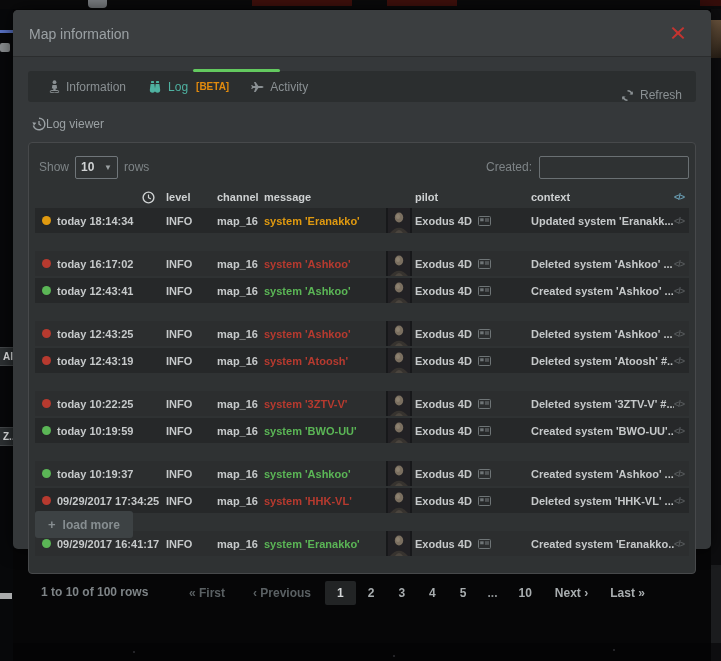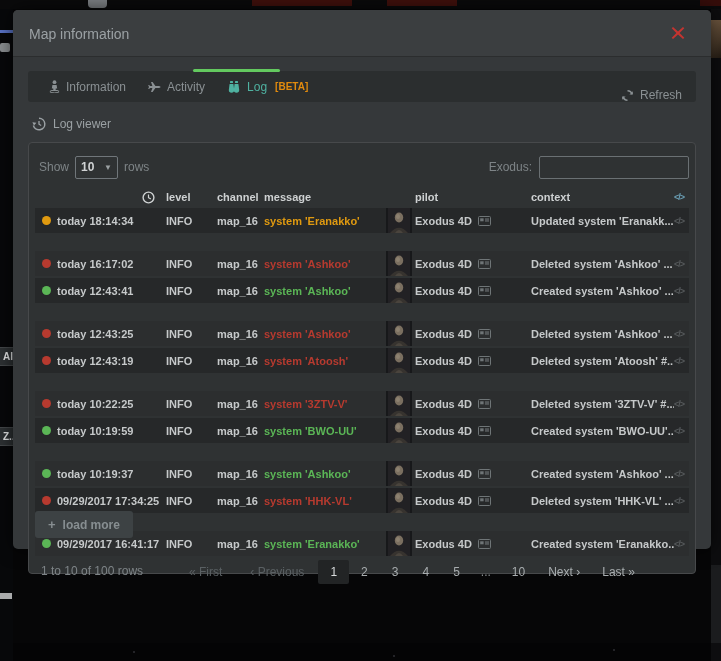--- a/index.html
+++ b/index.html
@@ -46,21 +46,21 @@
                    border-radius:2px; }
   .tab { display:flex; align-items:center; gap:6px; font-size:12px; color:#8a9093;
          padding:0 11px; height:31px; cursor:pointer; }
   .tab .glyph { display:inline-flex; }
   .tab.active { color:#4fb2a1; }
   .beta { font-size:10px; font-weight:bold; margin-left:2px; }
   .refresh { margin-left:auto; display:flex; align-items:center; gap:6px; font-size:12px;
              color:#8a9093; padding-right:4px; cursor:pointer; }
 
   
-  .lv-head { display:flex; align-items:center; gap:7px; margin:13px 0 9px 4px;
+  .lv-head { display:flex; align-items:center; margin:13px 0 9px 4px;
              color:#9ba1a4; font-size:12px; height:18px; }
 
   
   .panel { background:#2f3233; border:1px solid #47494b; border-radius:4px;
            padding:8px 6px 50px 6px; height:432px; position:relative; }
 
   .controls { display:flex; align-items:center; height:26px; margin:3px 0 6px 0;
               font-size:12px; color:#7e8487; }
   .show-label { margin-left:4px; }
   .pagesize { display:flex; align-items:center; justify-content:space-between;
@@ -86,21 +86,21 @@
   .c-chan { width:47px; }
   .c-msg  { width:122px; white-space:nowrap; overflow:hidden; }
   .c-ava  { width:26px; height:25px; }
   .c-pilot{ width:117px; padding-left:3px; display:flex; align-items:center; gap:6px; }
   .c-ctx  { width:145px; padding-left:2px; white-space:nowrap; overflow:hidden; }
   .c-code { width:14px; font-size:9px; color:#55595b; letter-spacing:-1px; }
   .thead .c-code { color:#6a9fb5; }
   .thead .c-time { display:flex; justify-content:flex-end; padding-right:6px; }
 
   
-  .tfoot { position:relative; height:22px; margin-top:4px; font-size:12px; color:#7e8487; }
+  .tfoot { position:relative; height:22px; margin-top:25px; font-size:12px; color:#7e8487;font-weight:bold; }
   .tfoot-info { position:absolute; left:6px; top:4px; }
   .pagination { position:absolute; left:140px; top:0; display:flex; align-items:center; }
   .pg { padding:5px 11px; color:#a8adaf; cursor:pointer; font-size:12px; }
   .pg.disabled { color:#5a6063; cursor:default; padding:5px 14px; }
   .pg.num { padding:5px 12px; }
   .pg.active { background:#222425; border-radius:2px; color:#d6d9da; }
   .pg.dots { color:#8b9092; cursor:default; padding:5px 9px; }
 
   .load-more { position:absolute; left:6px; top:368px; display:flex; align-items:center;
                gap:7px; background:#3d4244; border:none; border-radius:3px;
@@ -162,42 +162,42 @@
           <span class="glyph">
             <svg width="11" height="13" viewBox="0 0 11 13">
               <circle cx="5.5" cy="2.2" r="1.9" fill="#8a9093"></circle>
               <path d="M3.4 5 h4.2 l0.6 3.4 h-1.4 l-0.3 2.6 h-2 l-0.3-2.6 h-1.4 Z" fill="#8a9093"></path>
               <ellipse cx="5.5" cy="11.6" rx="4.6" ry="1.3" fill="none" stroke="#8a9093" stroke-width="1"></ellipse>
             </svg>
           </span>
           <span>Information</span>
         </div>
 
-        <div class="tab">
-          <span class="glyph">
-            <svg width="13" height="12" viewBox="0 0 13 12">
-              <path d="M12.5 6 c0 0.6-1.2 1-2.4 1 H7.4 L4.6 11 H3 l1.4-4 H2.2 L1 8 H0.2 L1 6 0.2 4 H1 l1.2 1 h2.2 L3 1 h1.6 l2.8 4 h2.7 c1.2 0 2.4 0.4 2.4 1 Z" fill="#8a9093"></path>
-            </svg>
-          </span>
-          <span>Activity</span>
-        </div>
-
         <div class="tab active">
           <span class="glyph">
             <svg width="14" height="12" viewBox="0 0 14 12">
               <rect x="3" y="0" width="3" height="2" rx="0.5" fill="#4fb2a1"></rect>
               <rect x="8" y="0" width="3" height="2" rx="0.5" fill="#4fb2a1"></rect>
               <path d="M2.6 3 h3.8 l0.8 6 a2.6 2.6 0 0 1-5.4 0 Z" fill="#4fb2a1"></path>
               <path d="M7.6 3 h3.8 l0.8 6 a2.6 2.6 0 0 1-5.4 0 Z" fill="#4fb2a1"></path>
             </svg>
           </span>
           <span>Log</span>
           <span class="beta" style="color:#e28b0d">[BETA]</span>
         </div>
 
+        <div class="tab">
+          <span class="glyph">
+            <svg width="13" height="12" viewBox="0 0 13 12">
+              <path d="M12.5 6 c0 0.6-1.2 1-2.4 1 H7.4 L4.6 11 H3 l1.4-4 H2.2 L1 8 H0.2 L1 6 0.2 4 H1 l1.2 1 h2.2 L3 1 h1.6 l2.8 4 h2.7 c1.2 0 2.4 0.4 2.4 1 Z" fill="#8a9093"></path>
+            </svg>
+          </span>
+          <span>Activity</span>
+        </div>
+
         <div class="refresh">
           <span class="glyph">
             <svg width="13" height="13" viewBox="0 0 13 13">
               <path d="M6.5 1.8 a4.7 4.7 0 0 1 4.5 3.4" fill="none" stroke="#8a9093" stroke-width="1.6"></path>
               <path d="M6.5 11.2 a4.7 4.7 0 0 1-4.5-3.4" fill="none" stroke="#8a9093" stroke-width="1.6"></path>
               <path d="M11.8 2.2 v3.4 h-3.4 Z" fill="#8a9093"></path>
               <path d="M1.2 10.8 V7.4 h3.4 Z" fill="#8a9093"></path>
             </svg>
           </span>
           <span>Refresh</span>
@@ -218,21 +218,21 @@
       <div class="panel">
 
         <div class="controls">
           <span class="show-label">Show</span>
           <div class="pagesize">
             <span>10</span>
             <span class="arrow">▼</span>
           </div>
           <span>rows</span>
           <div class="search-wrap">
-            <span>Exodus:</span>
+            <span>Created:</span>
             <input class="search-input" type="text" value="" style="">
           </div>
         </div>
 
         <div class="thead">
           <div class="c-dot"></div>
           <div class="c-time">
             <span>
               <svg width="13" height="13" viewBox="0 0 13 13">
                 <circle cx="6.5" cy="6.5" r="5.4" fill="none" stroke="#ced1d2" stroke-width="1.4"></circle>

